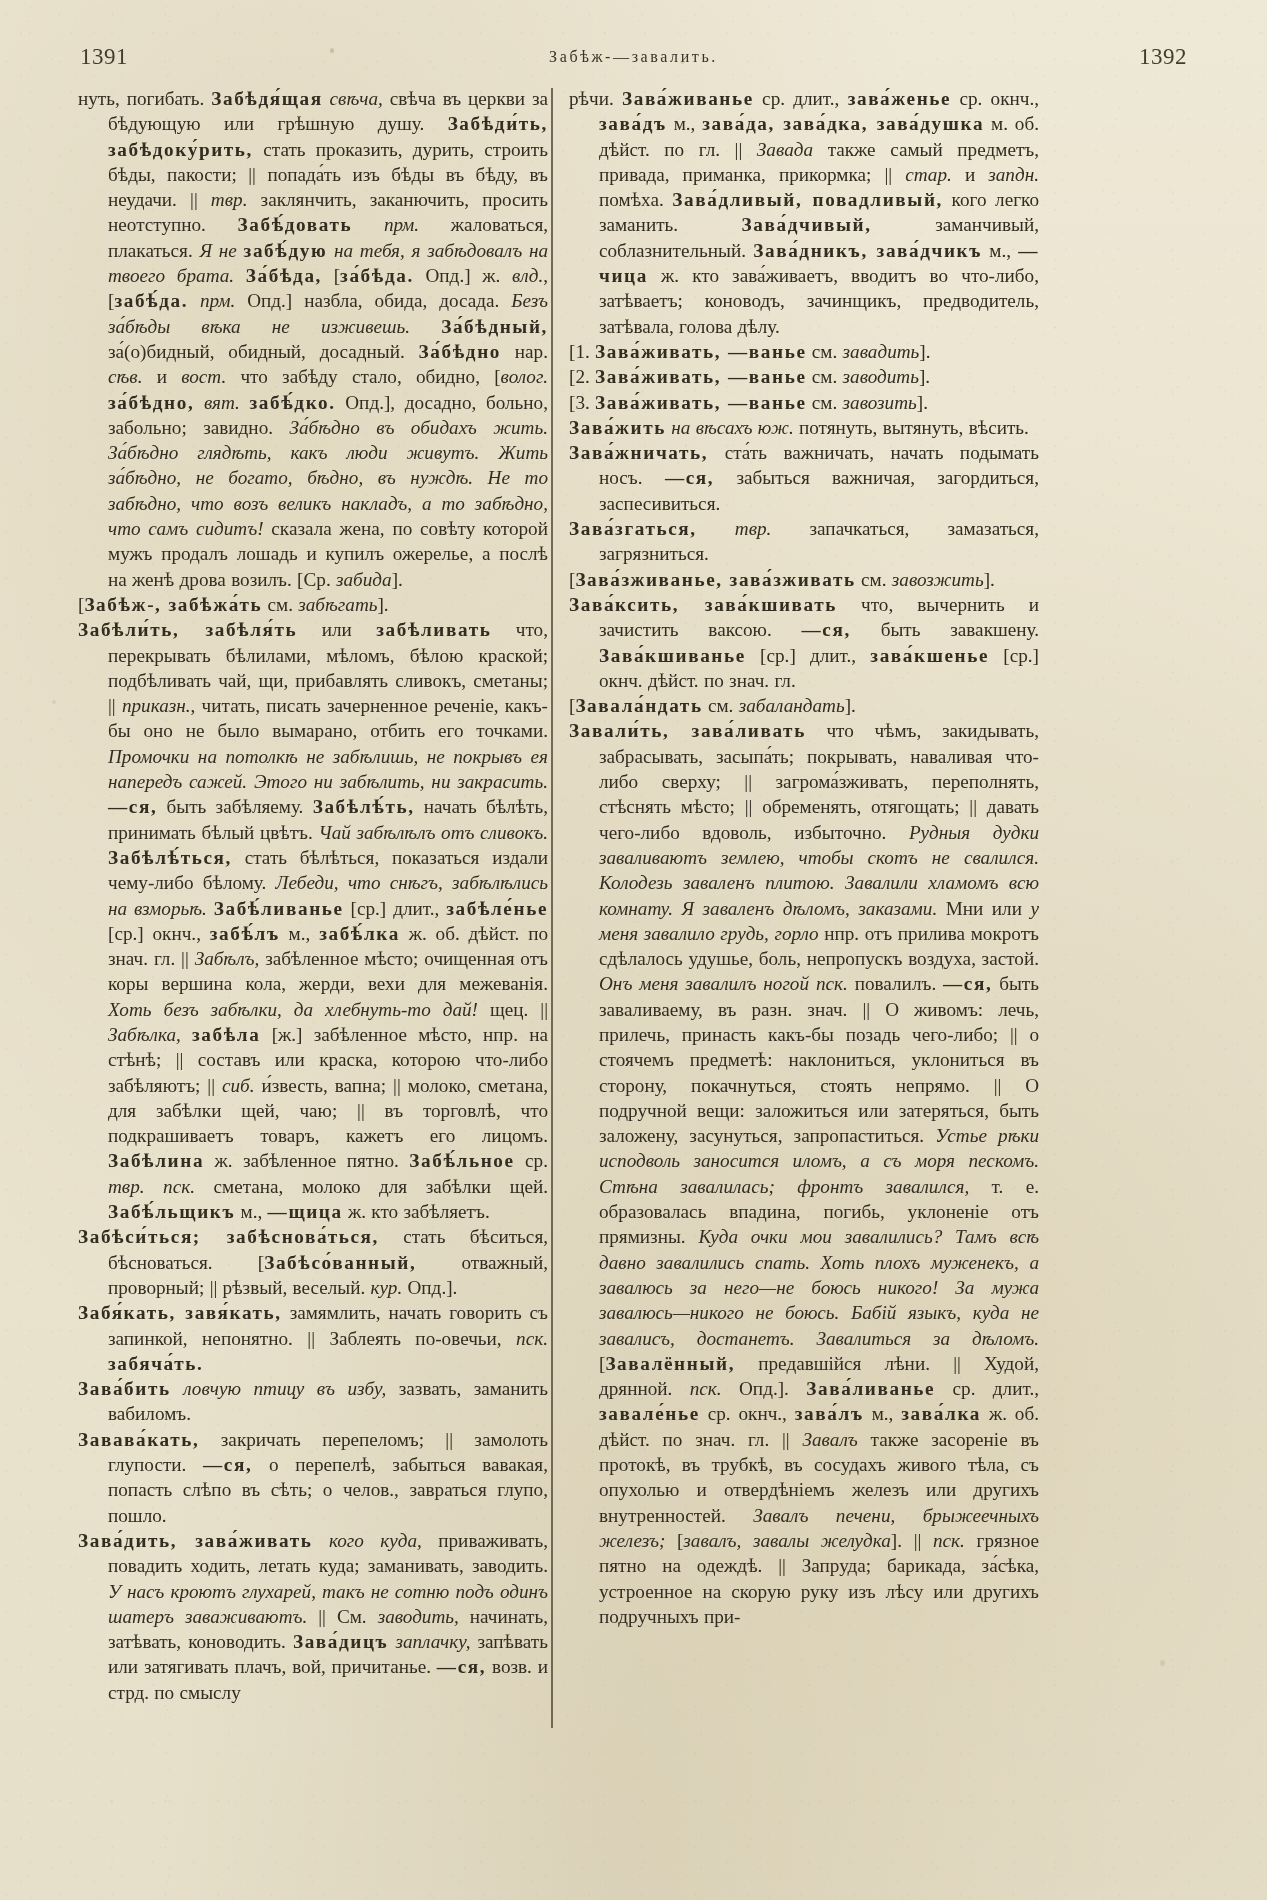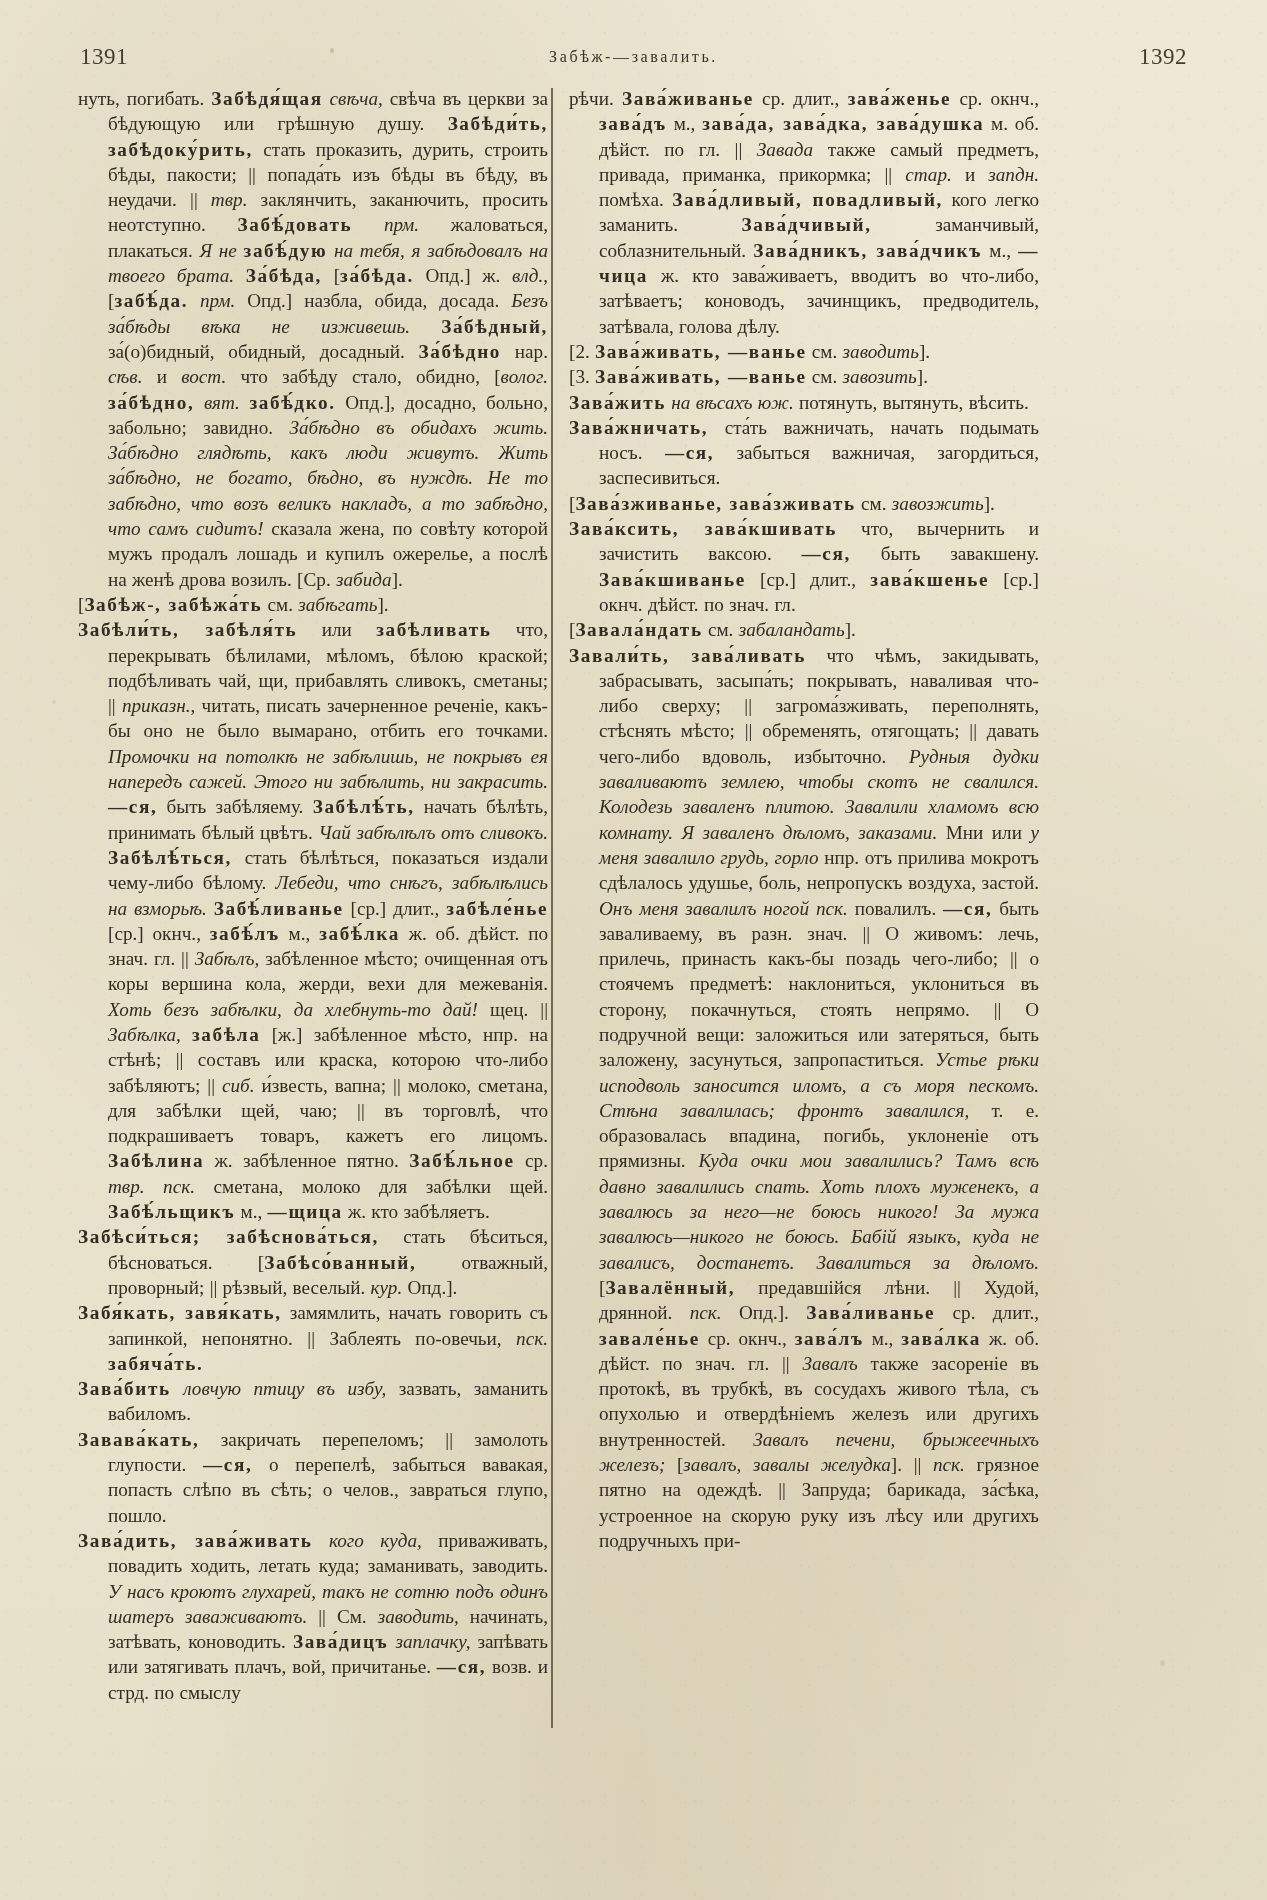--- a/index.html
+++ b/index.html
@@ -150,23 +150,25 @@
       <p class="entry hang"><b class="hw">Забя́кать, завя́кать,</b> замямлить, начать говорить съ запинкой, непонятно. || Заблеять по-овечьи, <i class="abbr">пск.</i> <b class="hw">забяча́ть.</b></p>
       <p class="entry hang"><b class="hw">Зава́бить</b> <i class="it">ловчую птицу въ избу,</i> зазвать, заманить вабиломъ.</p>
       <p class="entry hang"><b class="hw">Завава́кать,</b> закричать перепеломъ; || замолоть глупости. <b class="hw">—ся,</b> о перепелѣ, забыться вавакая, попасть слѣпо въ сѣть; о челов., завраться глупо, пошло.</p>
       <p class="entry hang"><b class="hw">Зава́дить, зава́живать</b> <i class="abbr">кого куда,</i> приваживать, повадить ходить, летать куда; заманивать, заводить. <i class="it">У насъ кроютъ глухарей, такъ не сотню подъ одинъ шатеръ заваживаютъ.</i> || См. <i class="abbr">заводить,</i> начинать, затѣвать, коноводить. <b class="hw">Зава́дицъ</b> <i class="it">заплачку,</i> запѣвать или затягивать плачъ, вой, причитанье. <b class="hw">—ся,</b> возв. и стрд. по смыслу</p>
     </div>
 
     <div class="rule"></div>
 
     <div class="col col-right">
       <p class="entry hang">рѣчи. <b class="hw">Зава́живанье</b> ср. длит., <b class="hw">зава́женье</b> ср. окнч., <b class="hw">зава́дъ</b> м., <b class="hw">зава́да, зава́дка, зава́душка</b> м. об. дѣйст. по гл. || <i class="it">Завада</i> также самый предметъ, привада, приманка, прикормка; || <i class="abbr">стар.</i> и <i class="abbr">запдн.</i> помѣха. <b class="hw">Зава́дливый, повадливый,</b> кого легко заманить. <b class="hw">Зава́дчивый,</b> заманчивый, соблазнительный. <b class="hw">Зава́дникъ, зава́дчикъ</b> м., <b class="hw">—чица</b> ж. кто зава́живаетъ, вводитъ во что-либо, затѣваетъ; коноводъ, зачинщикъ, предводитель, затѣвала, голова дѣлу.</p>
+      <p class="entry hang">[1. <b class="hw">Зава́живать, —ванье</b> см. <i class="it">завадить</i>].</p>
       <p class="entry hang">[2. <b class="hw">Зава́живать, —ванье</b> см. <i class="it">заводить</i>].</p>
       <p class="entry hang">[3. <b class="hw">Зава́живать, —ванье</b> см. <i class="it">завозить</i>].</p>
       <p class="entry hang"><b class="hw">Зава́жить</b> <i class="it">на вѣсахъ</i> <i class="abbr">юж.</i> потянуть, вытянуть, вѣсить.</p>
       <p class="entry hang"><b class="hw">Зава́жничать,</b> ста́ть важничать, начать подымать носъ. <b class="hw">—ся,</b> забыться важничая, загордиться, заспесивиться.</p>
+      <p class="entry hang"><b class="hw">Зава́згаться,</b> <i class="abbr">твр.</i> запачкаться, замазаться, загрязниться.</p>
       <p class="entry hang">[<b class="hw">Зава́зживанье, зава́зживать</b> см. <i class="it">завозжить</i>].</p>
       <p class="entry hang"><b class="hw">Зава́ксить, зава́кшивать</b> что, вычернить и зачистить ваксою. <b class="hw">—ся,</b> быть завакшену. <b class="hw">Зава́кшиванье</b> [ср.] длит., <b class="hw">зава́кшенье</b> [ср.] окнч. дѣйст. по знач. гл.</p>
       <p class="entry hang">[<b class="hw">Завала́ндать</b> см. <i class="it">забаландать</i>].</p>
       <p class="entry hang"><b class="hw">Завали́ть, зава́ливать</b> что чѣмъ, закидывать, забрасывать, засыпа́ть; покрывать, наваливая что-либо сверху; || загрома́зживать, переполнять, стѣснять мѣсто; || обременять, отягощать; || давать чего-либо вдоволь, избыточно. <i class="it">Рудныя дудки заваливаютъ землею, чтобы скотъ не свалился. Колодезь заваленъ плитою. Завалили хламомъ всю комнату. Я заваленъ дѣломъ, заказами.</i> Мни или <i class="it">у меня завалило грудь, горло</i> нпр. отъ прилива мокротъ сдѣлалось удушье, боль, непропускъ воздуха, застой. <i class="it">Онъ меня завалилъ ногой</i> <i class="abbr">пск.</i> повалилъ. <b class="hw">—ся,</b> быть заваливаему, въ разн. знач. || О живомъ: лечь, прилечь, принасть какъ-бы позадь чего-либо; || о стоячемъ предметѣ: наклониться, уклониться въ сторону, покачнуться, стоять непрямо. || О подручной вещи: заложиться или затеряться, быть заложену, засунуться, запропаститься. <i class="it">Устье рѣки исподволь заносится иломъ, а съ моря пескомъ. Стѣна завалилась; фронтъ завалился,</i> т. е. образовалась впадина, погибь, уклоненіе отъ прямизны. <i class="it">Куда очки мои завалились? Тамъ всѣ давно завалились спать. Хоть плохъ муженекъ, а завалюсь за него—не боюсь никого! За мужа завалюсь—никого не боюсь. Бабій языкъ, куда не завалисъ, достанетъ. Завалиться за дѣломъ.</i> [<b class="hw">Завалённый,</b> предавшійся лѣни. || Худой, дрянной. <i class="abbr">пск.</i> Опд.]. <b class="hw">Зава́ливанье</b> ср. длит., <b class="hw">завале́нье</b> ср. окнч., <b class="hw">зава́лъ</b> м., <b class="hw">зава́лка</b> ж. об. дѣйст. по знач. гл. || <i class="it">Завалъ</i> также засореніе въ протокѣ, въ трубкѣ, въ сосудахъ живого тѣла, съ опухолью и отвердѣніемъ железъ или другихъ внутренностей. <i class="it">Завалъ печени, брыжеечныхъ железъ;</i> [<i class="it">завалъ, завалы желудка</i>]. || <i class="abbr">пск.</i> грязное пятно на одеждѣ. || Запруда; барикада, за́сѣка, устроенное на скорую руку изъ лѣсу или другихъ подручныхъ при-</p>
     </div>
   </div>
 </div>
 
 </body></html>

